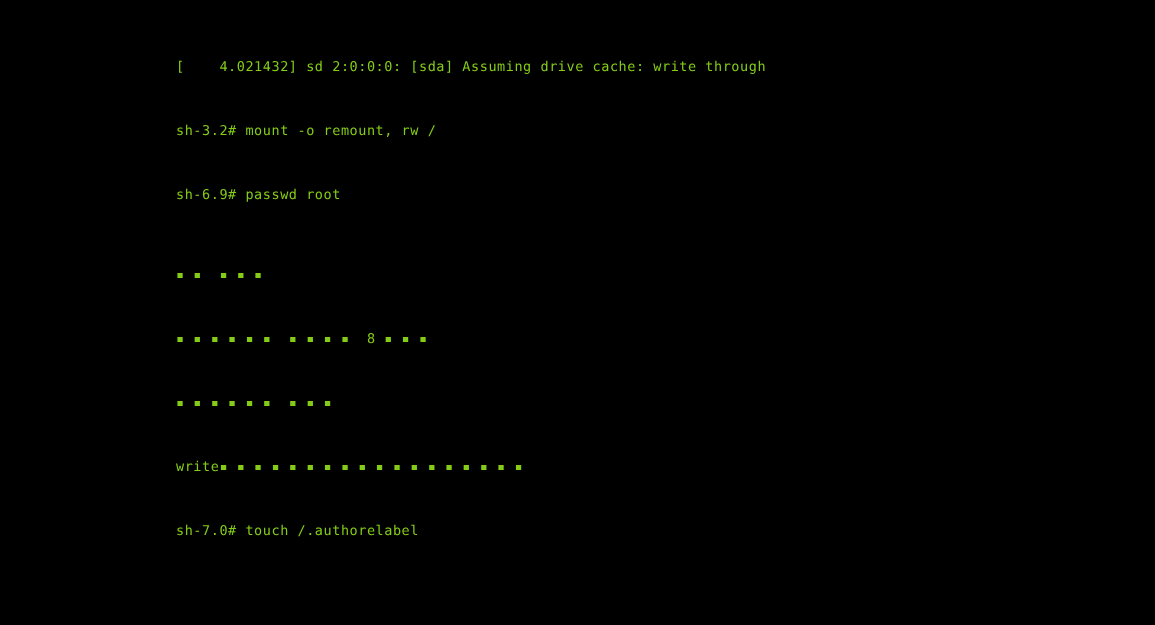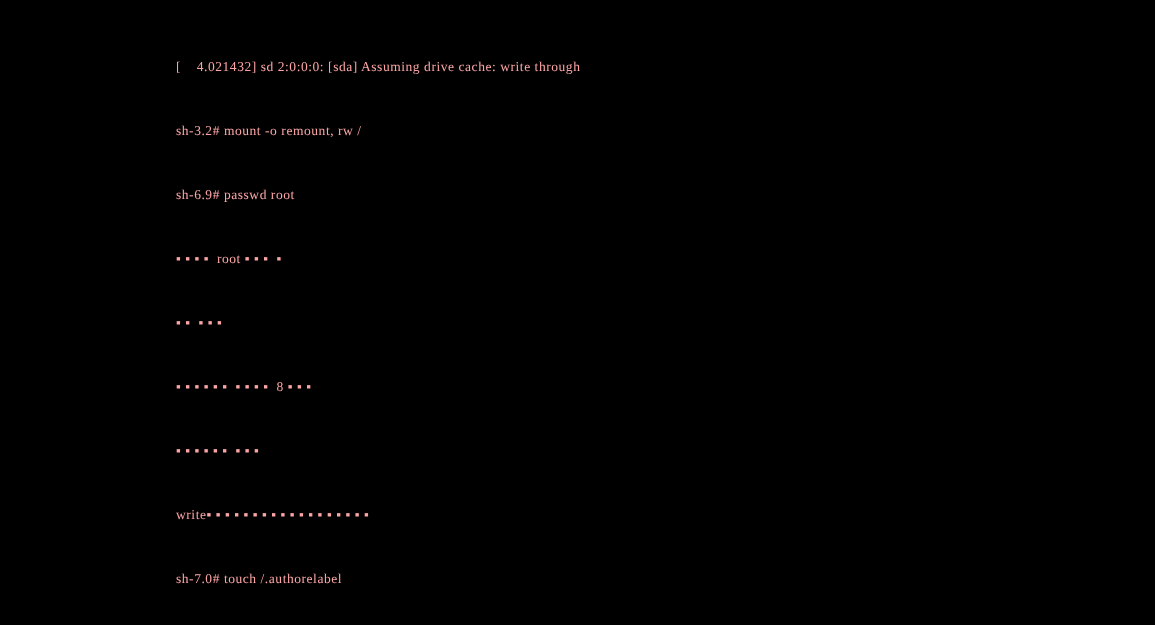--- a/index.html
+++ b/index.html
@@ -32,38 +32,36 @@
     color: #aaaaaa;
     white-space: pre;
     font-weight: normal;
     -webkit-font-smoothing: none;
     text-rendering: geometricPrecision;
   }
   .console-line {
     height: 16px;
     line-height: 16px;
     white-space: pre;
-    color: #fca5a5;
-    font-family: Liberation Serif, serif;
+    color: #84cc16;
   }
 </style>
 </head>
 <body>
 
 <div id="console-screen">
 
   <div id="console-output">
 
     <div class="console-line">[    4.021432] sd 2:0:0:0: [sda] Assuming drive cache: write through</div>
 
     <div class="console-line">sh-3.2# mount -o remount, rw /</div>
 
     <div class="console-line">sh-6.9# passwd root</div>
 
-    <div class="console-line">▪ ▪ ▪ ▪  root ▪ ▪ ▪  ▪</div>
 
     <div class="console-line">▪ ▪  ▪ ▪ ▪</div>
 
     <div class="console-line">▪ ▪ ▪ ▪ ▪ ▪  ▪ ▪ ▪ ▪  8 ▪ ▪ ▪</div>
 
     <div class="console-line">▪ ▪ ▪ ▪ ▪ ▪  ▪ ▪ ▪</div>
 
     <div class="console-line">write▪ ▪ ▪ ▪ ▪ ▪ ▪ ▪ ▪ ▪ ▪ ▪ ▪ ▪ ▪ ▪ ▪ ▪</div>
 
     <div class="console-line">sh-7.0# touch /.authorelabel</div>

